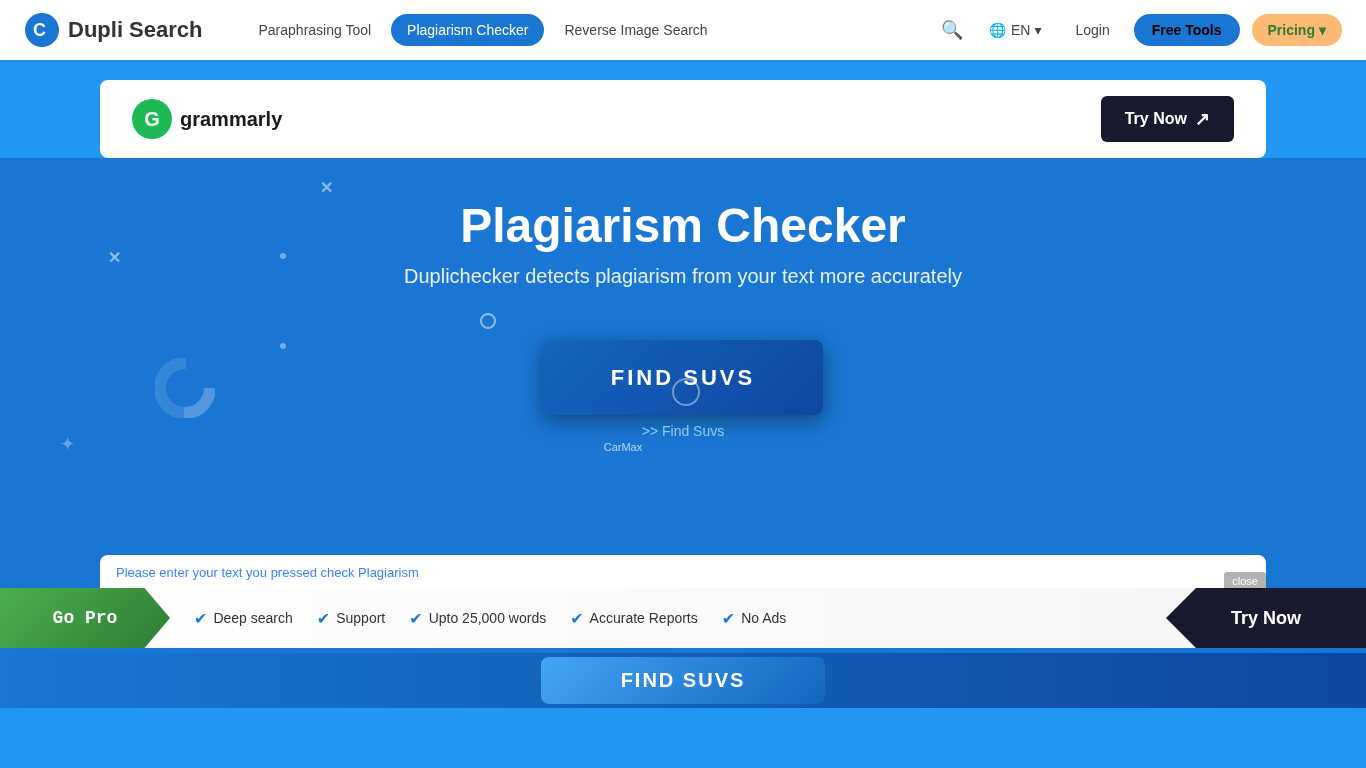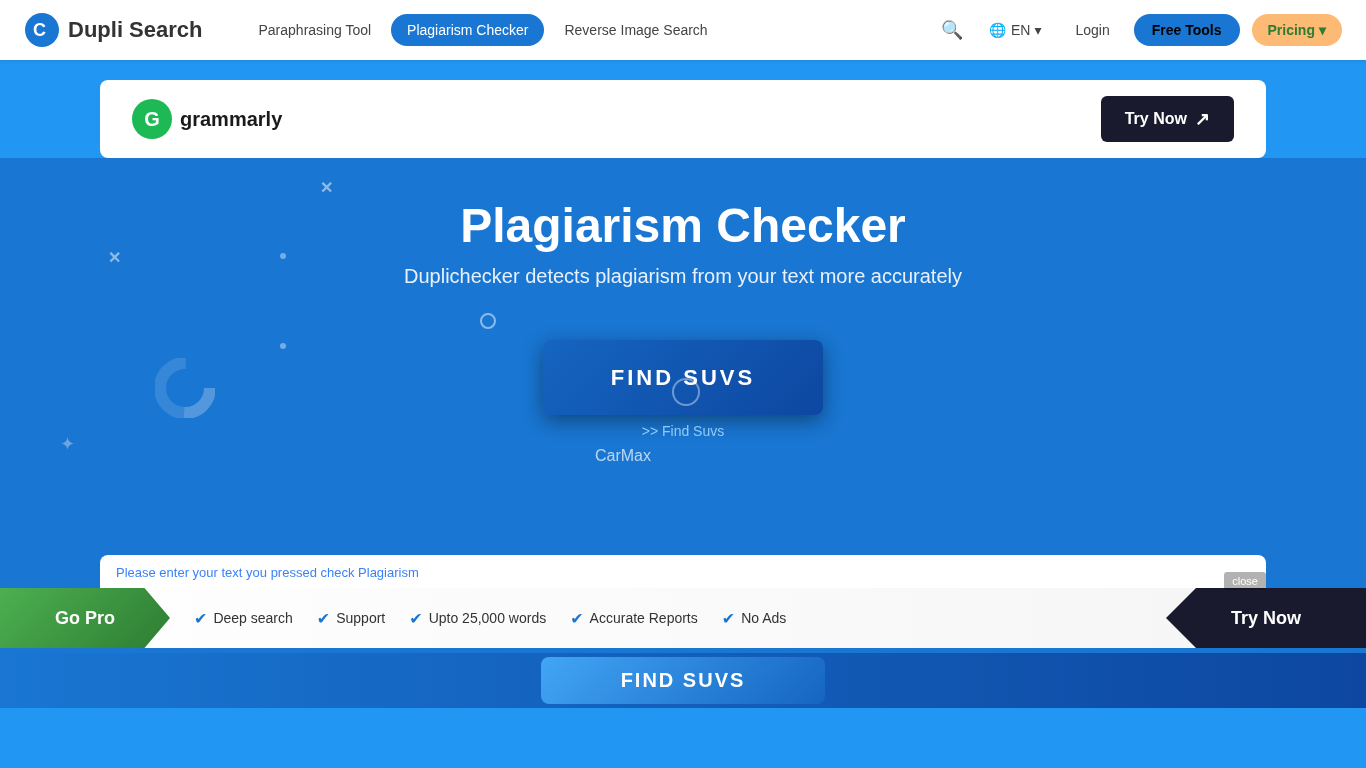--- a/index.html
+++ b/index.html
@@ -203,24 +203,24 @@
     .ad-link {
       color: #90caf9;
       font-size: 14px;
       text-decoration: none;
       margin-top: 8px;
       display: block;
       text-align: center;
     }
     .carmax-label {
       color: rgba(255,255,255,0.7);
-      font-size: 16px;
+      font-size: 11px;
       text-align: right;
       padding-right: 120px;
-      margin-top: 8px;
+      margin-top: 2px;
     }
 
     
     .pro-banner {
       position: absolute;
       bottom: 60px;
       left: 0;
       right: 0;
       background: linear-gradient(90deg, #fff 0%, #f5f5f5 100%);
       height: 60px;
@@ -233,20 +233,21 @@
       color: #fff;
       font-size: 18px;
       font-weight: 800;
       padding: 0 24px;
       height: 100%;
       display: flex;
       align-items: center;
       clip-path: polygon(0 0, 85% 0, 100% 50%, 85% 100%, 0 100%);
       min-width: 170px;
       justify-content: center;
+      font-family: Liberation Mono, monospace;
     }
     .pro-features {
       display: flex;
       align-items: center;
       gap: 24px;
       flex: 1;
       padding: 0 24px;
     }
     .pro-feature {
       display: flex;

